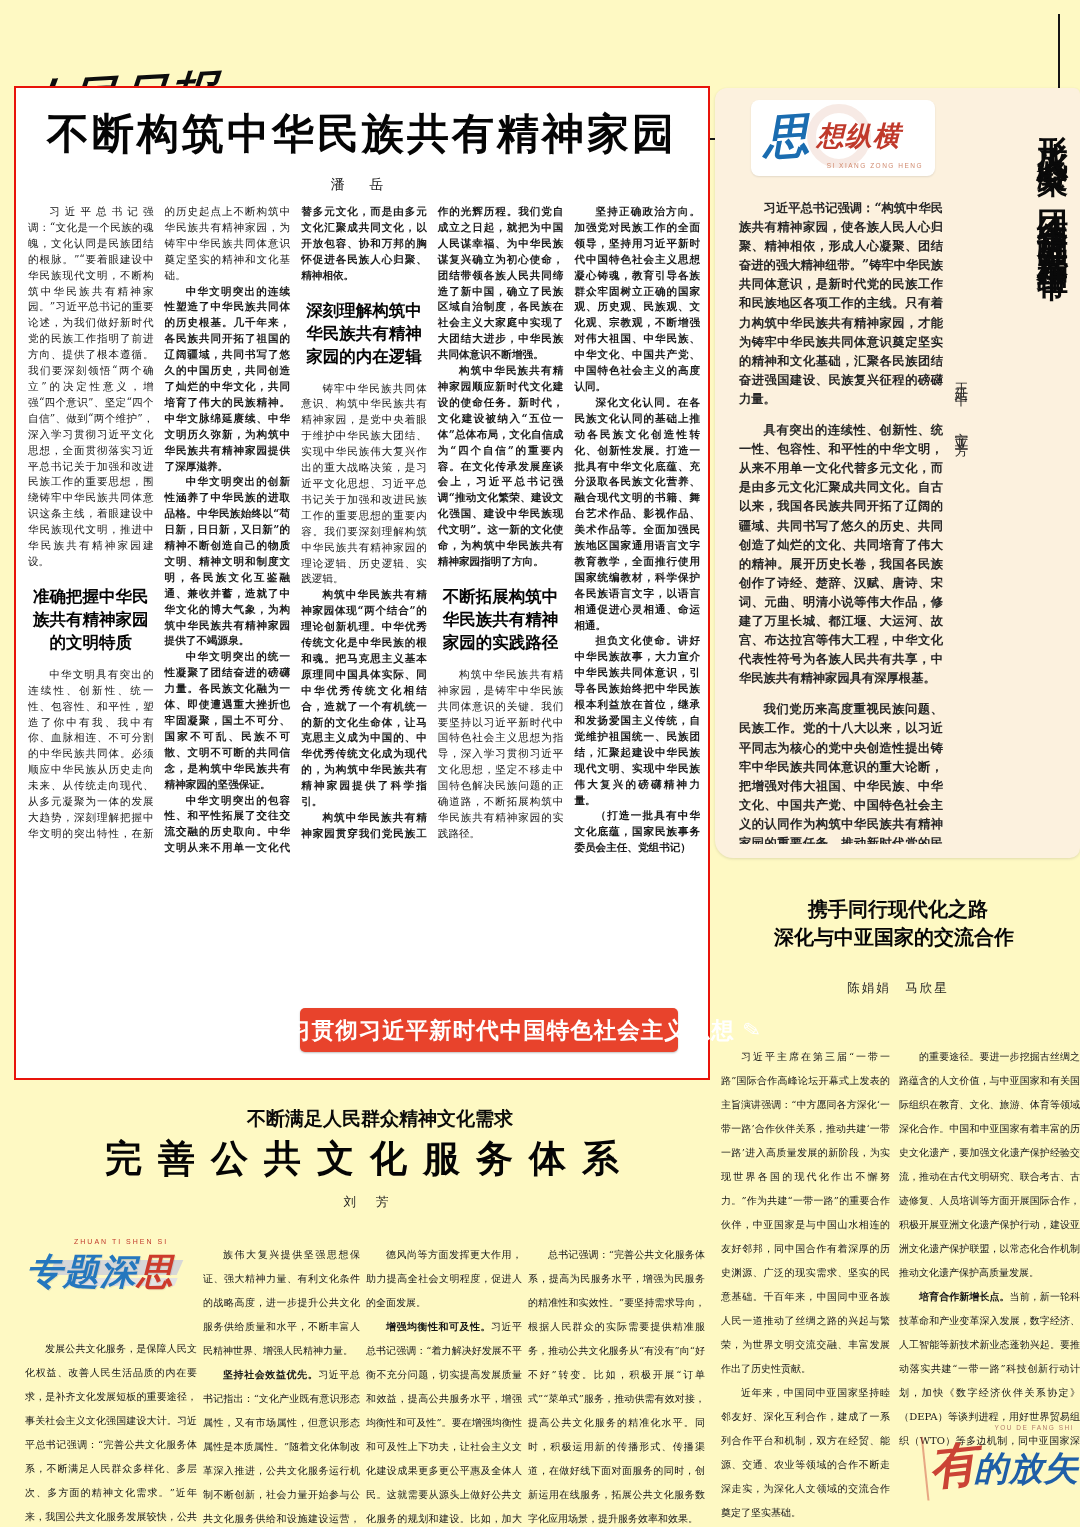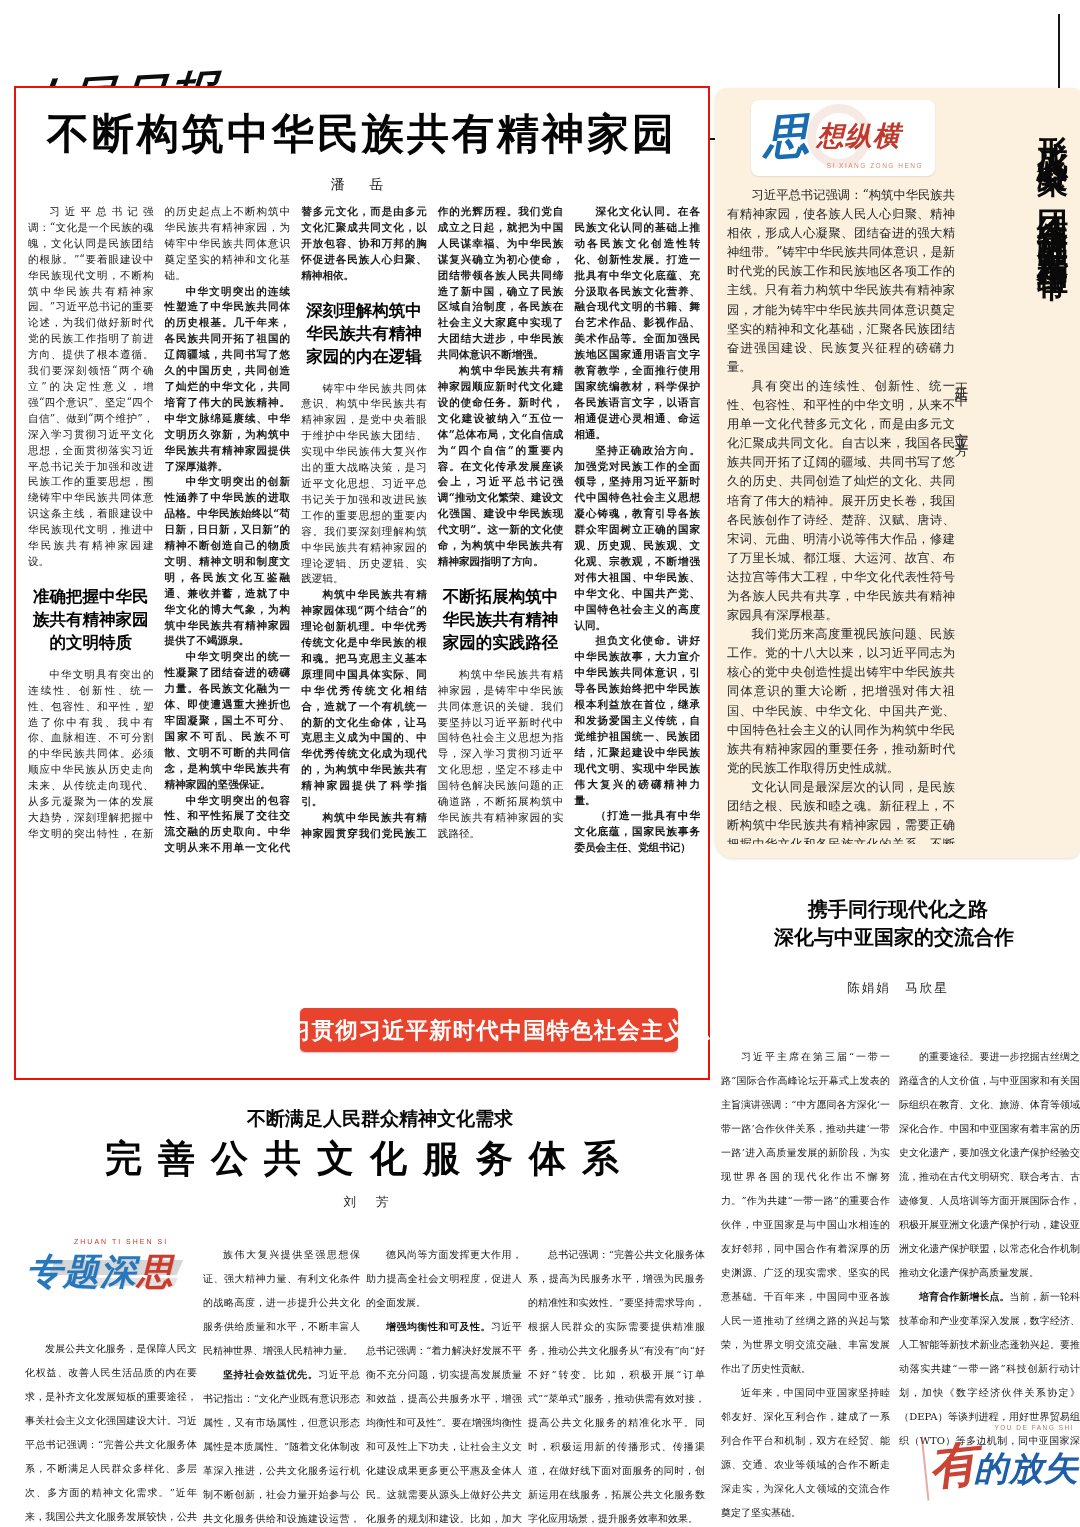--- a/index.html
+++ b/index.html
@@ -1,19 +1,19 @@
 <!DOCTYPE html>
 <html><head>
 <meta charset="utf-8">
 <style>
   * { margin:0; padding:0; box-sizing:border-box; }
   html,body { background:#e9e9e9; }
   #page {
     position:relative; width:1080px; height:1527px; margin:0 auto;
-    background:#ffffff; overflow:hidden; color:#141414;
+    background:#fef9c3; overflow:hidden; color:#141414;
     font-family:"DejaVu Serif", serif;
   }
   
   .masthead{
     position:absolute; left:22px; top:66px; font-size:46px; font-weight:900;
     font-style:italic; letter-spacing:3px; color:#0d0d0d;
     transform:skewX(-8deg) rotate(-3deg); font-family:"DejaVu Serif",serif;
   }
   .hdr-date{
     position:absolute; left:690px; top:112px; width:240px; text-align:right;
@@ -97,21 +97,21 @@
   }
   .sx-logo .pinyin{
     position:absolute; right:12px; bottom:7px; font-size:6.5px; color:#d08a6e;
     letter-spacing:1.5px; font-family:"Liberation Sans",sans-serif;
   }
   .sx-text{
     position:absolute; left:12px; top:98px; width:228px; height:658px;
     overflow:hidden; font-size:12.3px; line-height:19.1px; text-align:justify;
     color:#262626;
   }
-  .sx-text p{ text-indent:2em; margin:0; }
+  .sx-text p{ text-indent:2em; margin:12px;font-weight:bold; }
   .sx-byline{
     position:absolute; left:238px; top:284px; height:240px;
     writing-mode:vertical-rl; font-size:13.5px; letter-spacing:5px; color:#222;
   }
   .sx-byline span+span{ padding-top:26px; }
   .sx-vheadline{
     position:absolute; left:274px; top:24px; height:726px; width:84px;
     writing-mode:vertical-rl; font-size:31px; font-weight:800; letter-spacing:6px;
     font-family:"Liberation Sans",sans-serif; color:#0a0a0a;
   }
@@ -222,22 +222,22 @@
       <h3>深刻理解构筑中华民族共有精神家园的内在逻辑</h3>
       <div>
           <p>铸牢中华民族共同体意识、构筑中华民族共有精神家园，是党中央着眼于维护中华民族大团结、实现中华民族伟大复兴作出的重大战略决策，是习近平文化思想、习近平总书记关于加强和改进民族工作的重要思想的重要内容。我们要深刻理解构筑中华民族共有精神家园的理论逻辑、历史逻辑、实践逻辑。</p>
           <p class="kaiti"><b class="lead">构筑中华民族共有精神家园体现“两个结合”的理论创新机理。</b>中华优秀传统文化是中华民族的根和魂。把马克思主义基本原理同中国具体实际、同中华优秀传统文化相结合，造就了一个有机统一的新的文化生命体，让马克思主义成为中国的、中华优秀传统文化成为现代的，为构筑中华民族共有精神家园提供了科学指引。</p>
           <p class="kaiti"><b class="lead">构筑中华民族共有精神家园贯穿我们党民族工作的光辉历程。</b>我们党自成立之日起，就把为中国人民谋幸福、为中华民族谋复兴确立为初心使命，团结带领各族人民共同缔造了新中国，确立了民族区域自治制度，各民族在社会主义大家庭中实现了大团结大进步，中华民族共同体意识不断增强。</p>
           <p class="kaiti"><b class="lead">构筑中华民族共有精神家园顺应新时代文化建设的使命任务。</b>新时代，文化建设被纳入“五位一体”总体布局，文化自信成为“四个自信”的重要内容。在文化传承发展座谈会上，习近平总书记强调“推动文化繁荣、建设文化强国、建设中华民族现代文明”。这一新的文化使命，为构筑中华民族共有精神家园指明了方向。</p>
         </div>
       <h3>不断拓展构筑中华民族共有精神家园的实践路径</h3>
       <div>
           <p>构筑中华民族共有精神家园，是铸牢中华民族共同体意识的关键。我们要坚持以习近平新时代中国特色社会主义思想为指导，深入学习贯彻习近平文化思想，坚定不移走中国特色解决民族问题的正确道路，不断拓展构筑中华民族共有精神家园的实践路径。</p>
+          <p class="kaiti"><b class="lead">坚持正确政治方向。</b>加强党对民族工作的全面领导，坚持用习近平新时代中国特色社会主义思想凝心铸魂，教育引导各族群众牢固树立正确的国家观、历史观、民族观、文化观、宗教观，不断增强对伟大祖国、中华民族、中华文化、中国共产党、中国特色社会主义的高度认同。</p>
           <p class="kaiti"><b class="lead">深化文化认同。</b>在各民族文化认同的基础上推动各民族文化创造性转化、创新性发展。打造一批具有中华文化底蕴、充分汲取各民族文化营养、融合现代文明的书籍、舞台艺术作品、影视作品、美术作品等。全面加强民族地区国家通用语言文字教育教学，全面推行使用国家统编教材，科学保护各民族语言文字，以语言相通促进心灵相通、命运相通。</p>
-          <p class="kaiti"><b class="lead">坚持正确政治方向。</b>加强党对民族工作的全面领导，坚持用习近平新时代中国特色社会主义思想凝心铸魂，教育引导各族群众牢固树立正确的国家观、历史观、民族观、文化观、宗教观，不断增强对伟大祖国、中华民族、中华文化、中国共产党、中国特色社会主义的高度认同。</p>
           <p class="kaiti"><b class="lead">担负文化使命。</b>讲好中华民族故事，大力宣介中华民族共同体意识，引导各民族始终把中华民族根本利益放在首位，继承和发扬爱国主义传统，自觉维护祖国统一、民族团结，汇聚起建设中华民族现代文明、实现中华民族伟大复兴的磅礴精神力量。</p>
         </div>
       <p class="note">（打造一批具有中华文化底蕴，国家民族事务委员会主任、党组书记）</p>
     </div>
     <div class="banner">
       <span class="banner-text">深入学习贯彻习近平新时代中国特色社会主义思想</span>
       <span class="banner-icon">✎</span>
     </div>
   </div>
 

